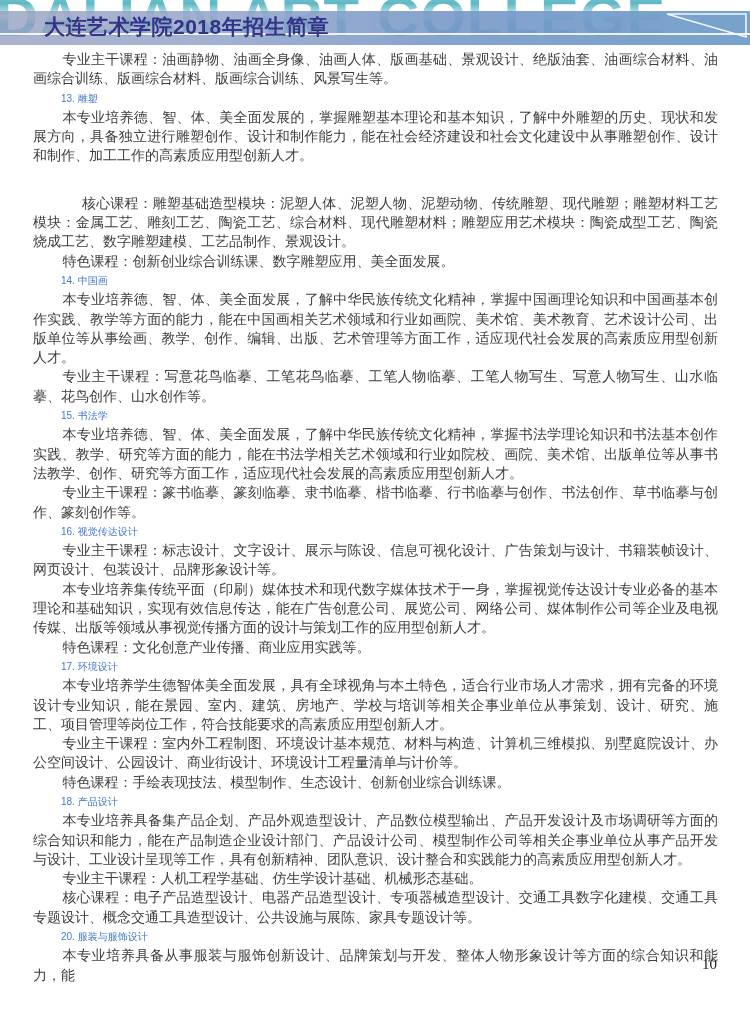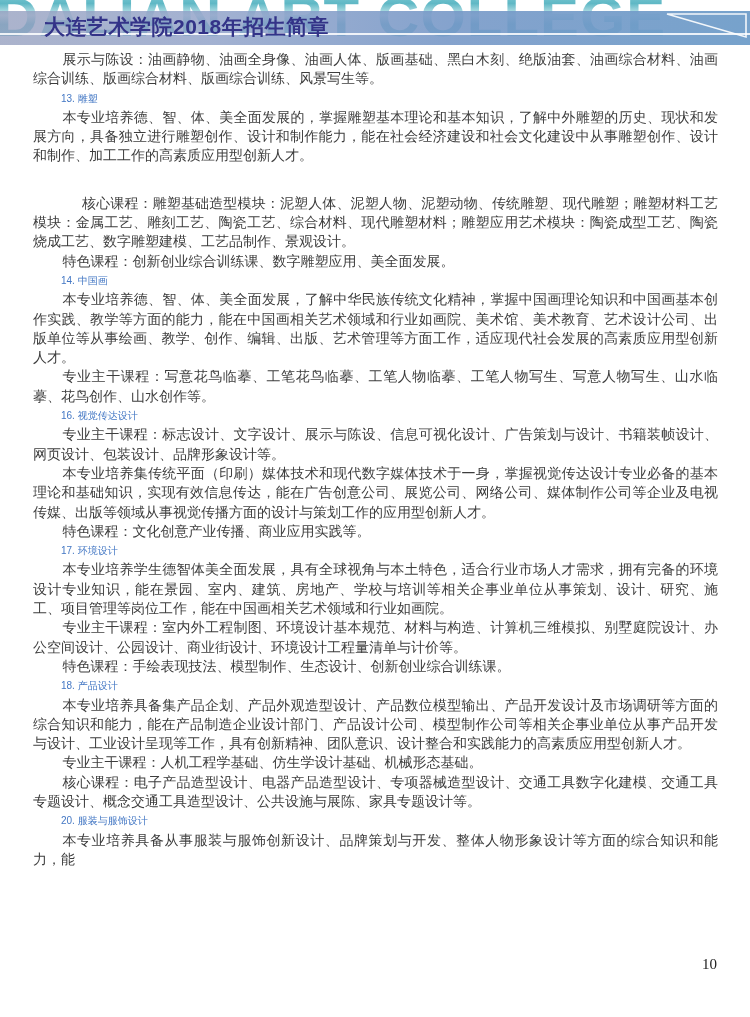--- a/index.html
+++ b/index.html
@@ -117,46 +117,51 @@
       <svg class="band-triangle" width="82" height="26" viewBox="0 0 82 26">
         <polygon points="1,1 80,1 80,24" fill="none" stroke="rgba(255,255,255,0.9)" stroke-width="1.6"></polygon>
       </svg>
       <div class="band-line"></div>
     </div>
     <h1 class="doc-title">大连艺术学院2018年招生简章</h1>
   </header>
 
   <main class="content">
 
-    <p class="para">展示与陈设：油画静物、油画全身像、油画人体、版画基础、黑白木刻、绝版油套、油画综合材料、油画综合训练、版画综合材料、版画综合训练、风景写生等。</p>
+    <p class="para">专业主干课程：油画静物、油画全身像、油画人体、版画基础、景观设计、绝版油套、油画综合材料、油画综合训练、版画综合材料、版画综合训练、风景写生等。</p>
 
     <section>
       <h2 class="sec-h">13. 雕塑</h2>
       <p class="para">本专业培养德、智、体、美全面发展的，掌握雕塑基本理论和基本知识，了解中外雕塑的历史、现状和发展方向，具备独立进行雕塑创作、设计和制作能力，能在社会经济建设和社会文化建设中从事雕塑创作、设计和制作、加工工作的高素质应用型创新人才。</p>
       <p class="para deep">核心课程：雕塑基础造型模块：泥塑人体、泥塑人物、泥塑动物、传统雕塑、现代雕塑；雕塑材料工艺模块：金属工艺、雕刻工艺、陶瓷工艺、综合材料、现代雕塑材料；雕塑应用艺术模块：陶瓷成型工艺、陶瓷烧成工艺、数字雕塑建模、工艺品制作、景观设计。</p>
       <p class="para">特色课程：创新创业综合训练课、数字雕塑应用、美全面发展。</p>
     </section>
 
     <section>
       <h2 class="sec-h">14. 中国画</h2>
       <p class="para">本专业培养德、智、体、美全面发展，了解中华民族传统文化精神，掌握中国画理论知识和中国画基本创作实践、教学等方面的能力，能在中国画相关艺术领域和行业如画院、美术馆、美术教育、艺术设计公司、出版单位等从事绘画、教学、创作、编辑、出版、艺术管理等方面工作，适应现代社会发展的高素质应用型创新人才。</p>
       <p class="para">专业主干课程：写意花鸟临摹、工笔花鸟临摹、工笔人物临摹、工笔人物写生、写意人物写生、山水临摹、花鸟创作、山水创作等。</p>
     </section>
 
+    <section>
+      <h2 class="sec-h">15. 书法学</h2>
+      <p class="para">本专业培养德、智、体、美全面发展，了解中华民族传统文化精神，掌握书法学理论知识和书法基本创作实践、教学、研究等方面的能力，能在书法学相关艺术领域和行业如院校、画院、美术馆、出版单位等从事书法教学、创作、研究等方面工作，适应现代社会发展的高素质应用型创新人才。</p>
+      <p class="para">专业主干课程：篆书临摹、篆刻临摹、隶书临摹、楷书临摹、行书临摹与创作、书法创作、草书临摹与创作、篆刻创作等。</p>
+    </section>
 
     <section>
       <h2 class="sec-h">16. 视觉传达设计</h2>
       <p class="para">专业主干课程：标志设计、文字设计、展示与陈设、信息可视化设计、广告策划与设计、书籍装帧设计、网页设计、包装设计、品牌形象设计等。</p>
       <p class="para">本专业培养集传统平面（印刷）媒体技术和现代数字媒体技术于一身，掌握视觉传达设计专业必备的基本理论和基础知识，实现有效信息传达，能在广告创意公司、展览公司、网络公司、媒体制作公司等企业及电视传媒、出版等领域从事视觉传播方面的设计与策划工作的应用型创新人才。</p>
       <p class="para">特色课程：文化创意产业传播、商业应用实践等。</p>
     </section>
 
     <section>
       <h2 class="sec-h">17. 环境设计</h2>
-      <p class="para">本专业培养学生德智体美全面发展，具有全球视角与本土特色，适合行业市场人才需求，拥有完备的环境设计专业知识，能在景园、室内、建筑、房地产、学校与培训等相关企事业单位从事策划、设计、研究、施工、项目管理等岗位工作，能在中国画相关艺术领域和行业如画院。</p>
+      <p class="para">本专业培养学生德智体美全面发展，具有全球视角与本土特色，适合行业市场人才需求，拥有完备的环境设计专业知识，能在景园、室内、建筑、房地产、学校与培训等相关企事业单位从事策划、设计、研究、施工、项目管理等岗位工作，符合技能要求的高素质应用型创新人才。</p>
       <p class="para">专业主干课程：室内外工程制图、环境设计基本规范、材料与构造、计算机三维模拟、别墅庭院设计、办公空间设计、公园设计、商业街设计、环境设计工程量清单与计价等。</p>
       <p class="para">特色课程：手绘表现技法、模型制作、生态设计、创新创业综合训练课。</p>
     </section>
 
     <section>
       <h2 class="sec-h">18. 产品设计</h2>
       <p class="para">本专业培养具备集产品企划、产品外观造型设计、产品数位模型输出、产品开发设计及市场调研等方面的综合知识和能力，能在产品制造企业设计部门、产品设计公司、模型制作公司等相关企事业单位从事产品开发与设计、工业设计呈现等工作，具有创新精神、团队意识、设计整合和实践能力的高素质应用型创新人才。</p>
       <p class="para">专业主干课程：人机工程学基础、仿生学设计基础、机械形态基础。</p>
       <p class="para">核心课程：电子产品造型设计、电器产品造型设计、专项器械造型设计、交通工具数字化建模、交通工具专题设计、概念交通工具造型设计、公共设施与展陈、家具专题设计等。</p>
     </section>

